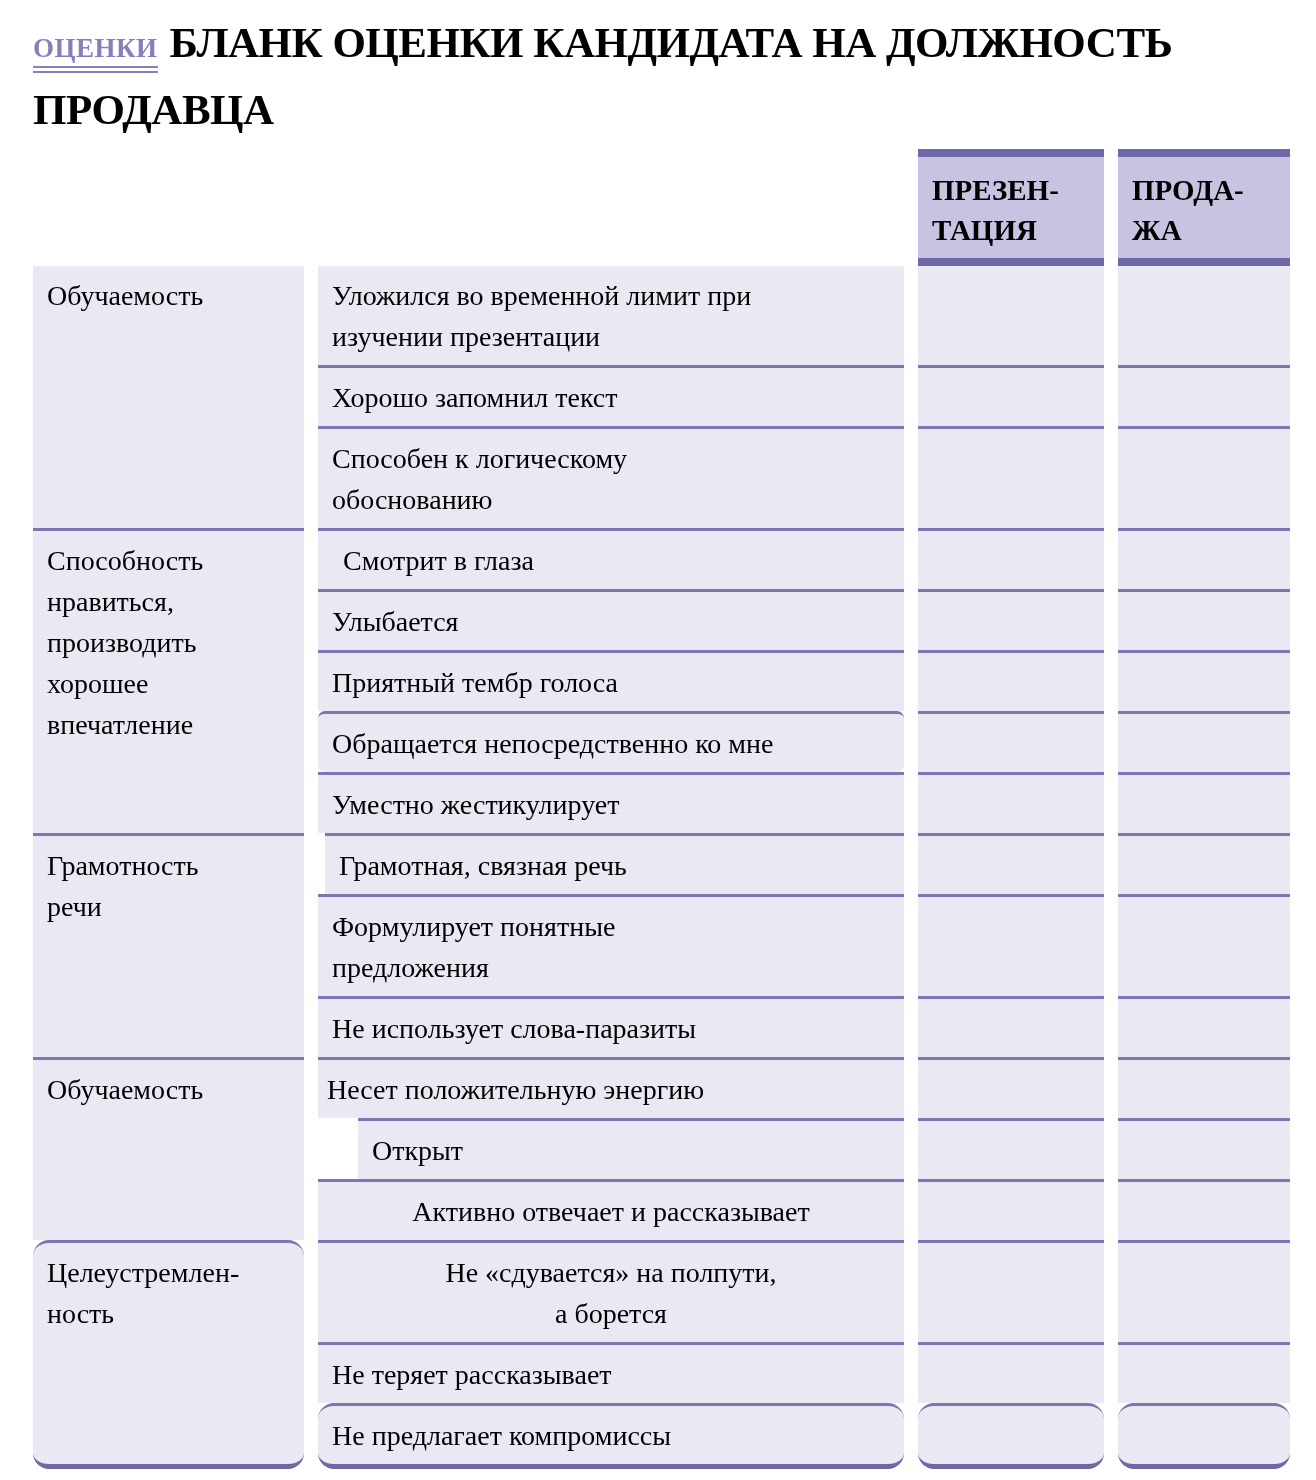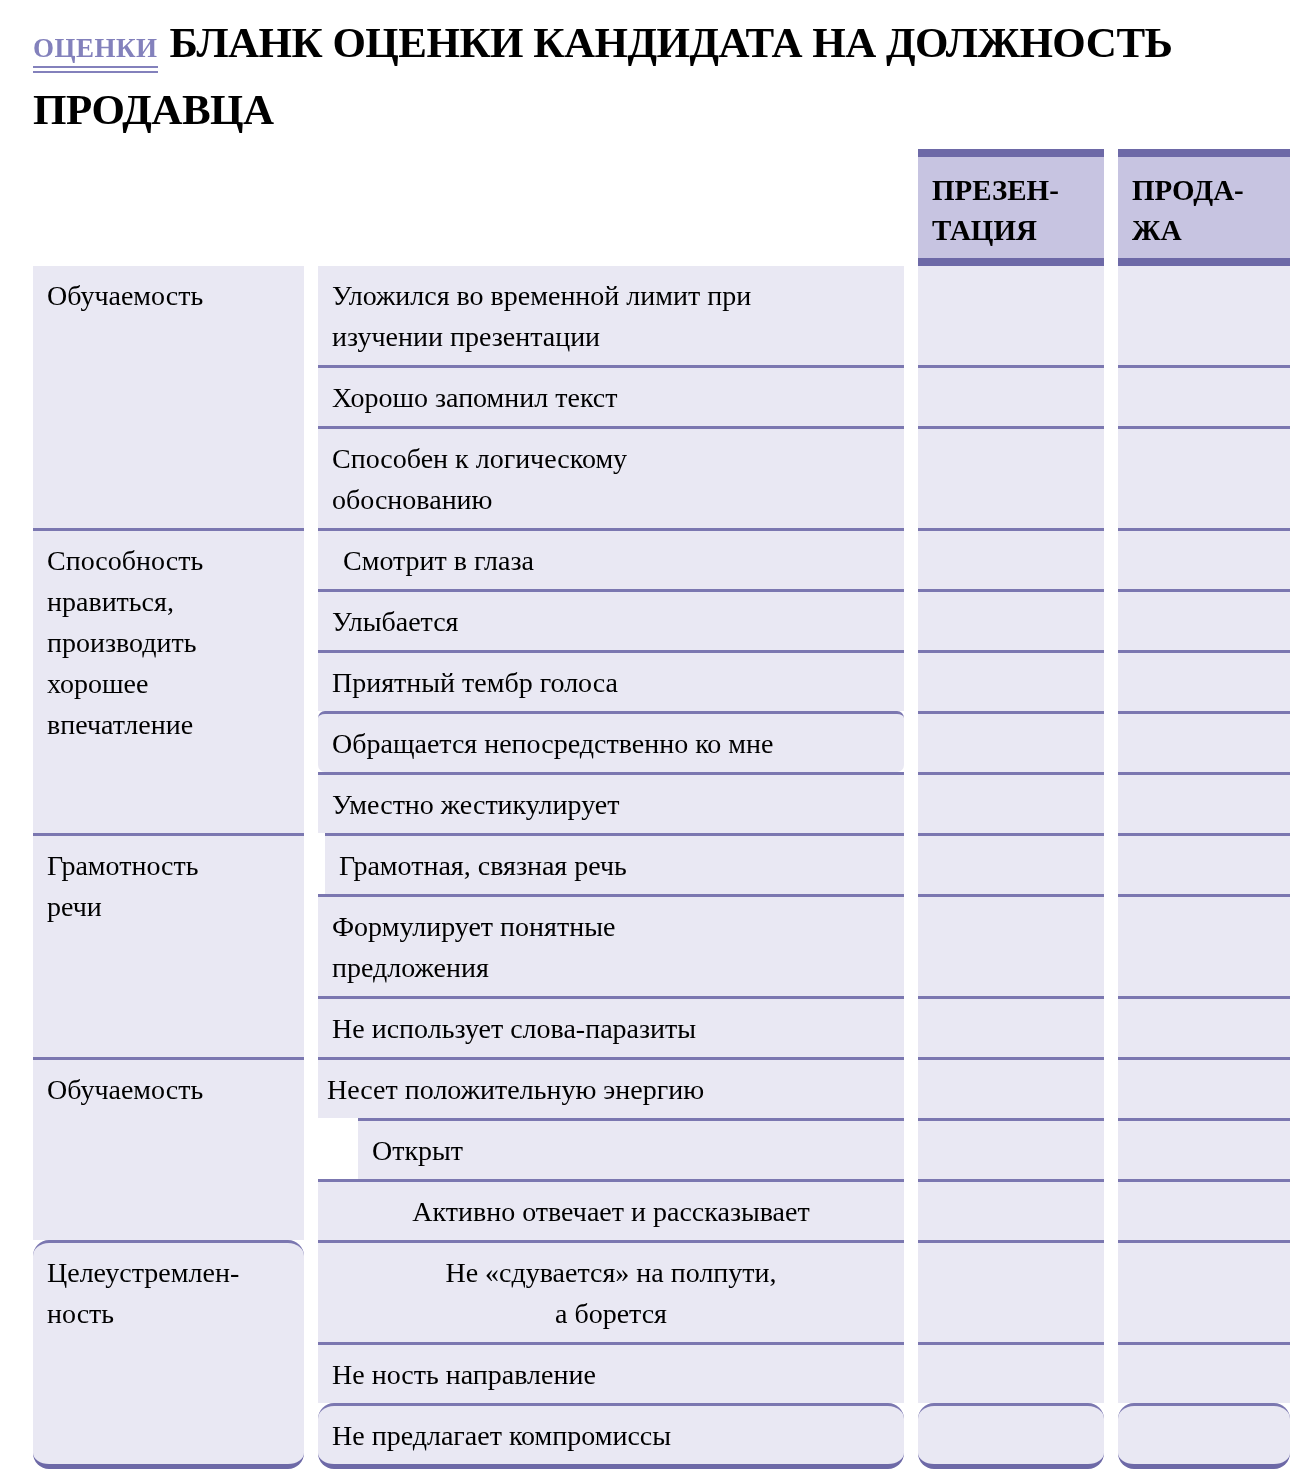--- a/index.html
+++ b/index.html
@@ -124,19 +124,19 @@
     <div class="cell body-cell score-cell div-top" style="grid-area: 14 / 4;"></div>
     <div class="cell body-cell item-cell div-top" style="grid-area: 15 / 2; text-align: center;">Активно отвечает и рассказывает</div>
     <div class="cell body-cell score-cell div-top" style="grid-area: 15 / 3;"></div>
     <div class="cell body-cell score-cell div-top" style="grid-area: 15 / 4;"></div>
     <div class="cell body-cell criterion-cell div-top table-bottom" style="grid-area: 16 / 1 / span 3;">Целеустремлен-
 ность</div>
     <div class="cell body-cell item-cell div-top" style="grid-area: 16 / 2; text-align: center;">Не «сдувается» на полпути,
 а борется</div>
     <div class="cell body-cell score-cell div-top" style="grid-area: 16 / 3;"></div>
     <div class="cell body-cell score-cell div-top" style="grid-area: 16 / 4;"></div>
-    <div class="cell body-cell item-cell div-top" style="grid-area: 17 / 2;">Не ность направление</div>
+    <div class="cell body-cell item-cell div-top" style="grid-area: 17 / 2;">Не теряет рассказывает</div>
     <div class="cell body-cell score-cell div-top" style="grid-area: 17 / 3;"></div>
     <div class="cell body-cell score-cell div-top" style="grid-area: 17 / 4;"></div>
     <div class="cell body-cell item-cell div-top table-bottom" style="grid-area: 18 / 2;">Не предлагает компромиссы</div>
     <div class="cell body-cell score-cell div-top table-bottom" style="grid-area: 18 / 3;"></div>
     <div class="cell body-cell score-cell div-top table-bottom" style="grid-area: 18 / 4;"></div>
   </div>
 
 </body></html>

